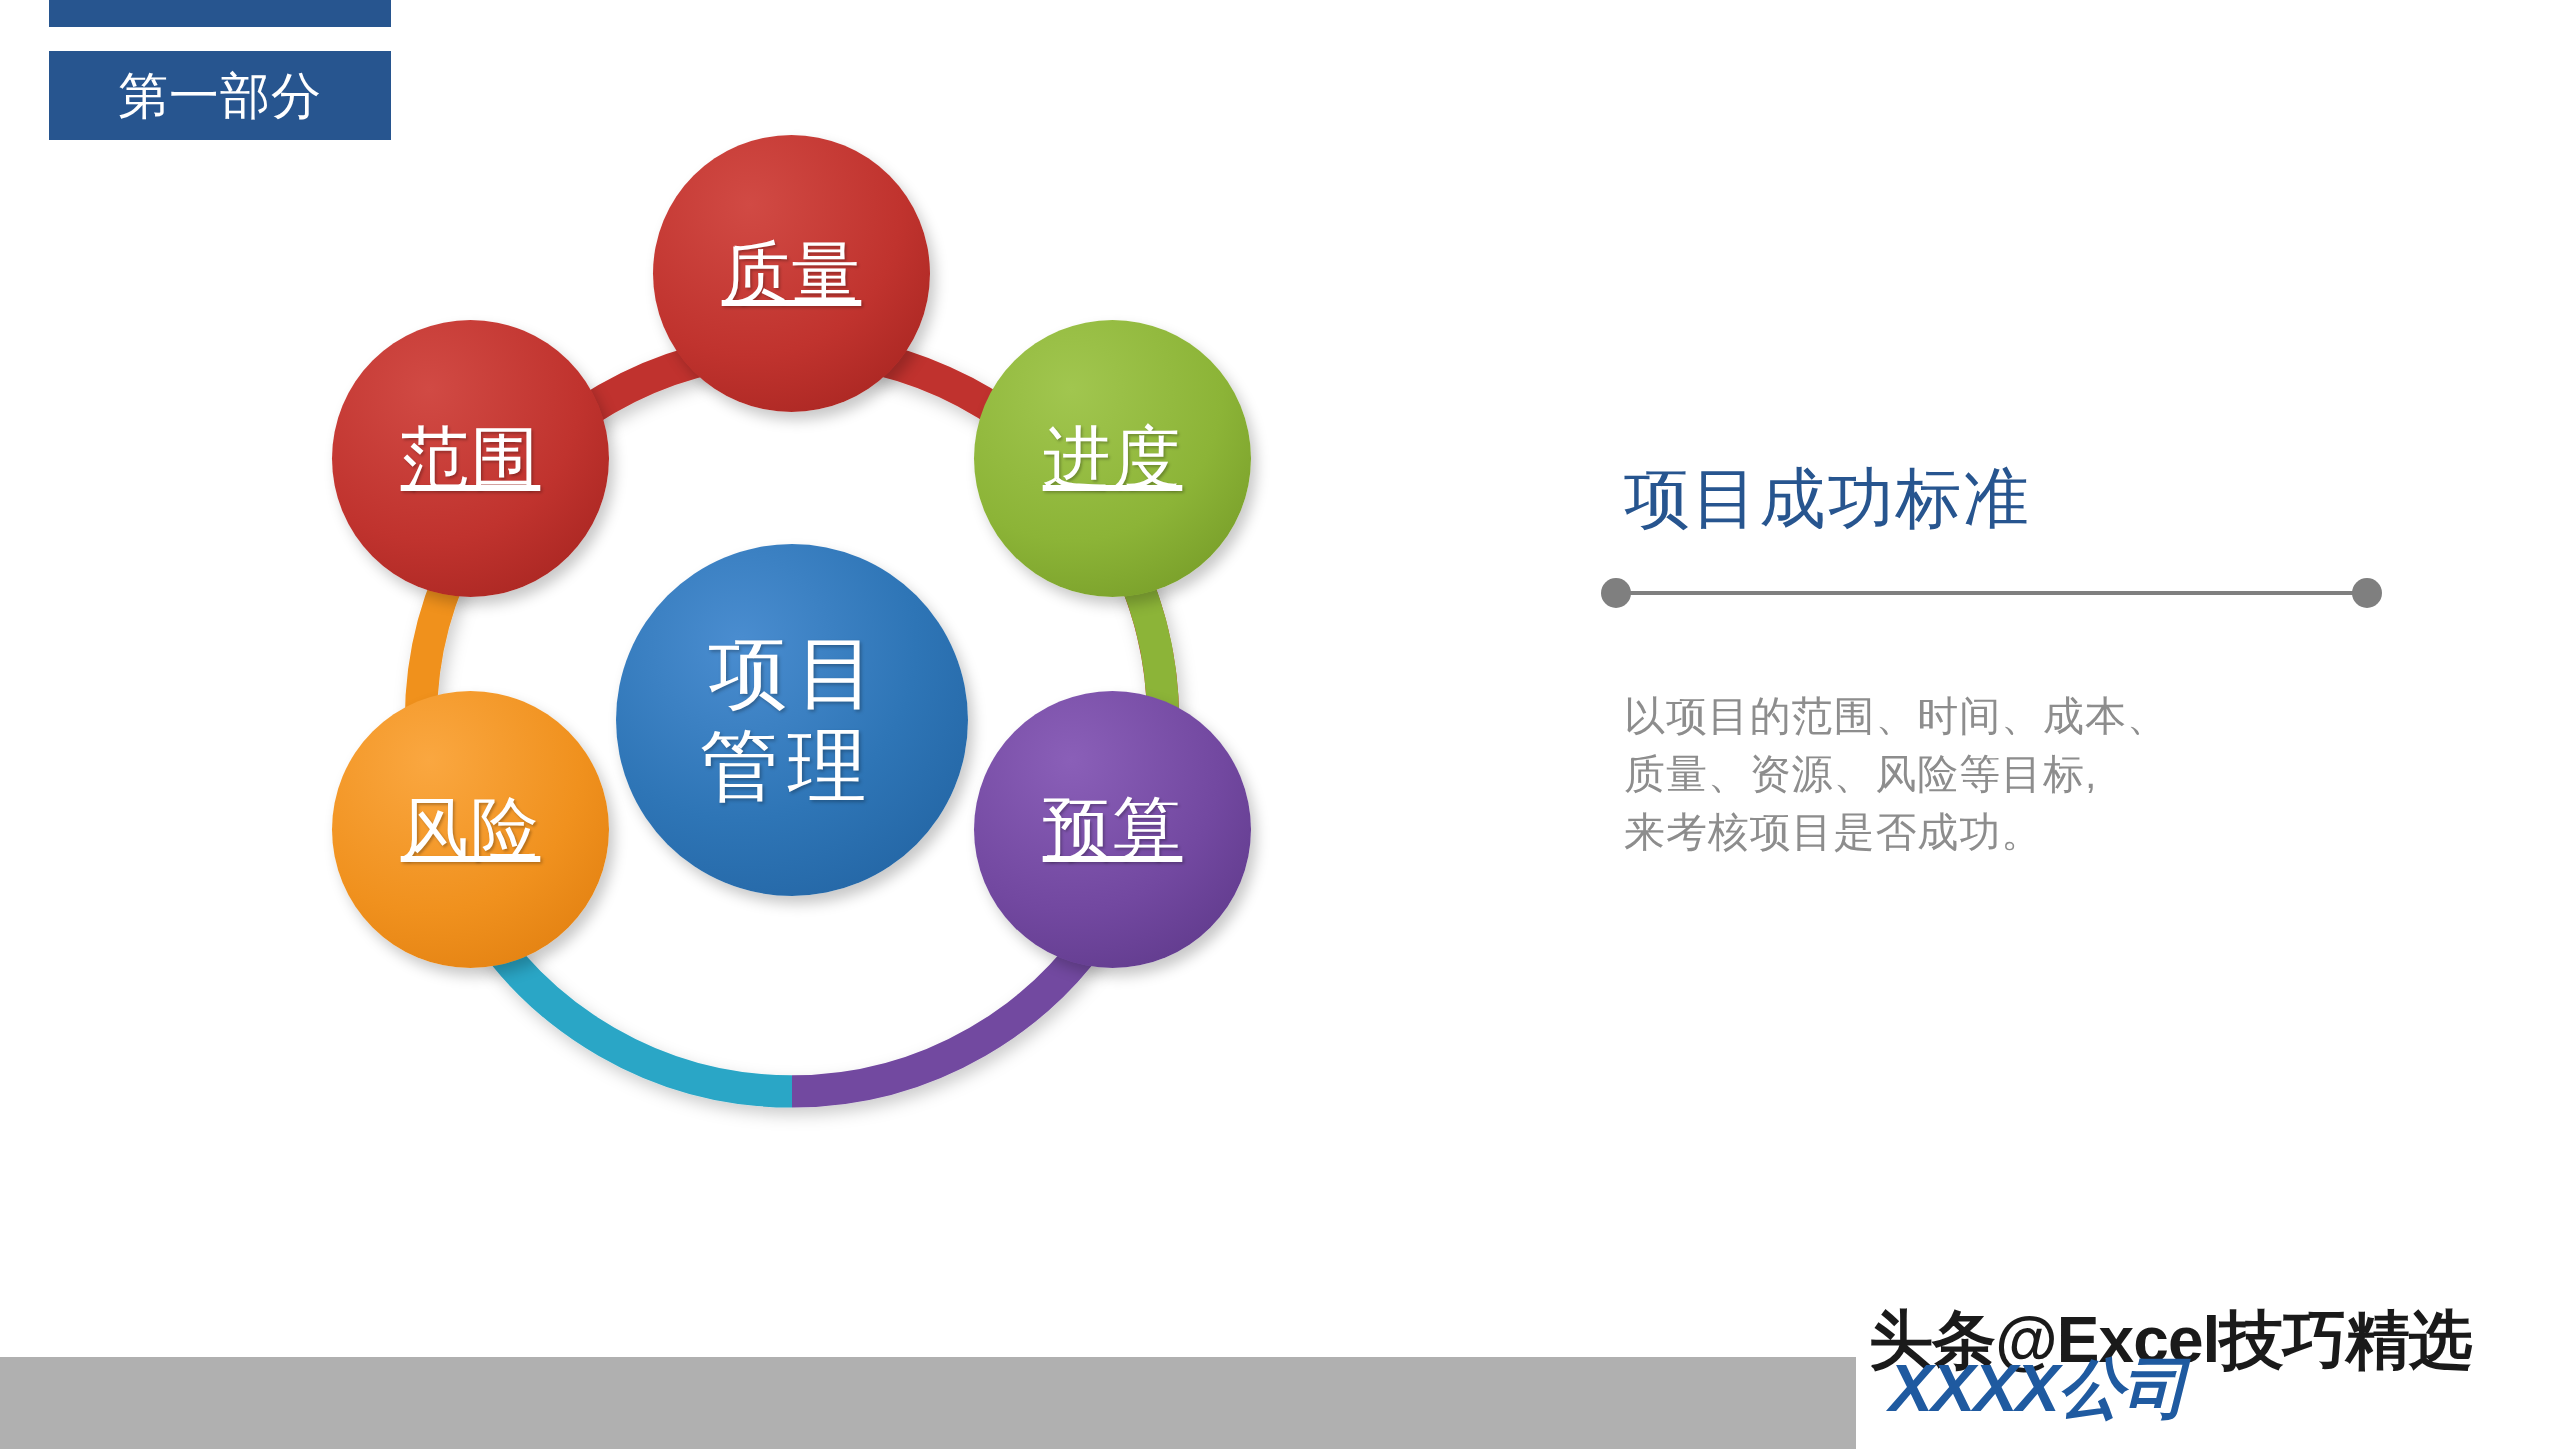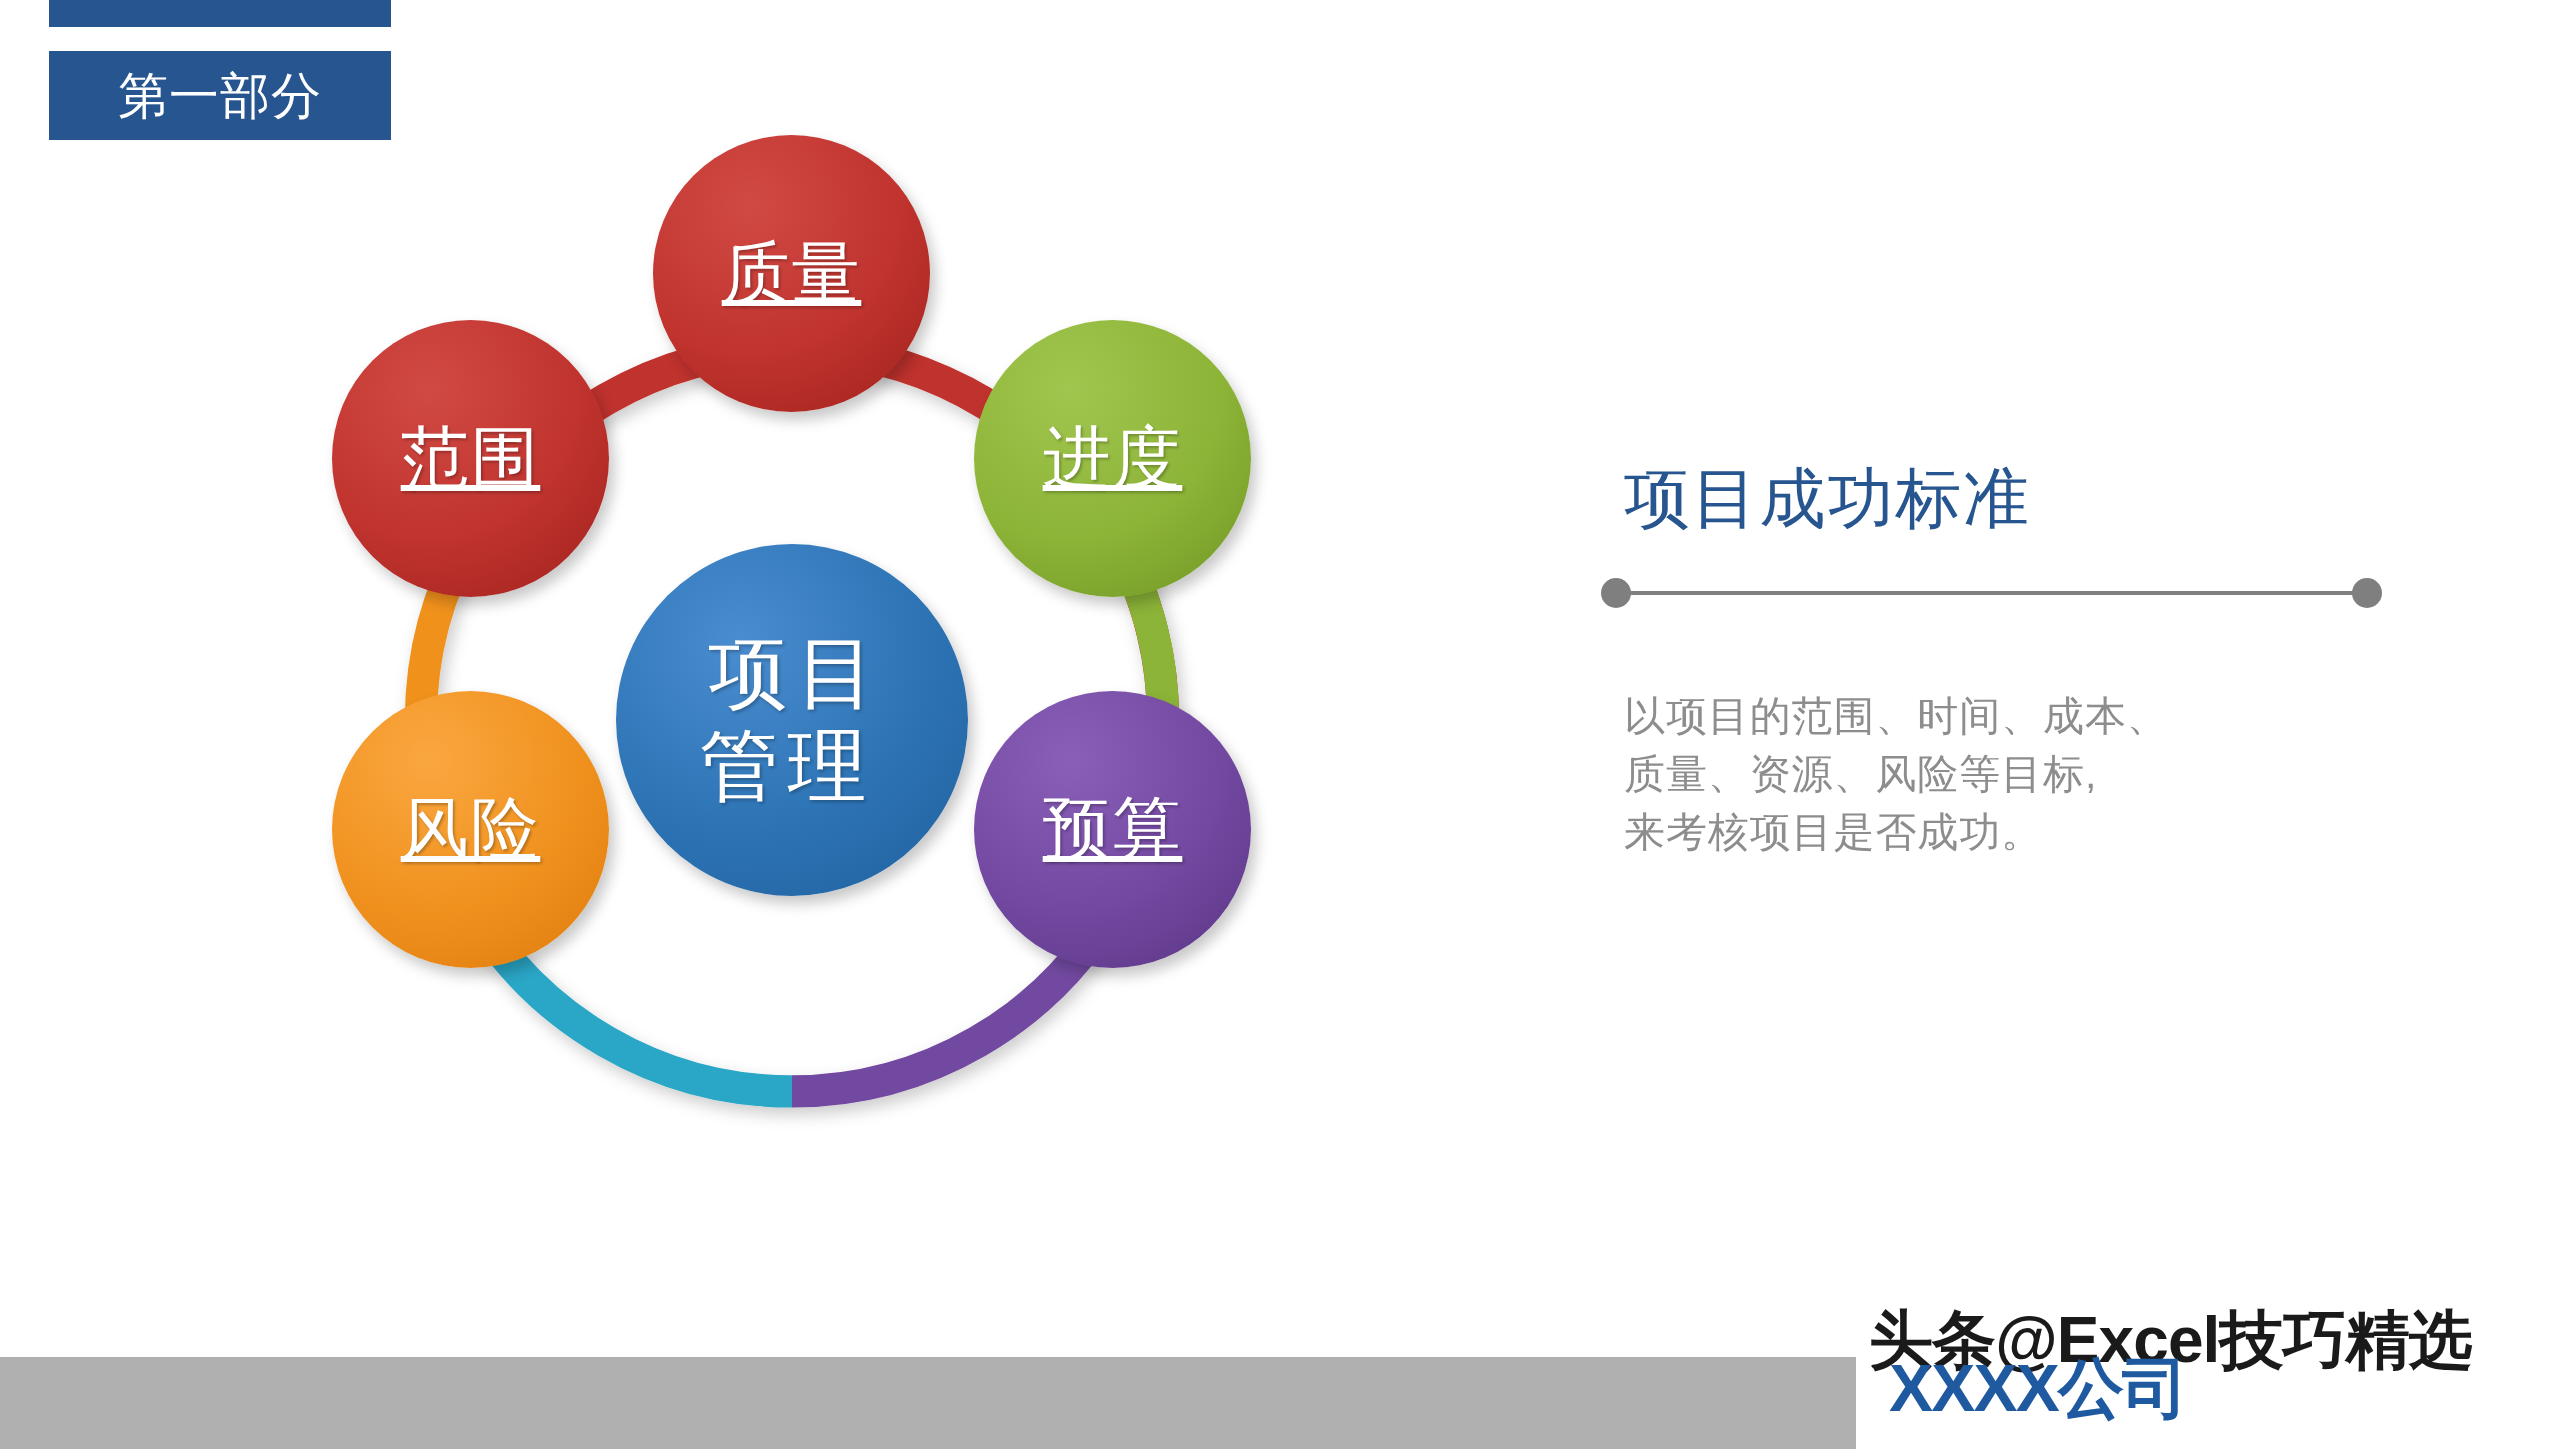--- a/index.html
+++ b/index.html
@@ -139,20 +139,21 @@
   }
   .footer-company {
     position: absolute;
     left: 1889px; top: 1355px;
     color: #1f5aa0;
     font-size: 66px;
     line-height: 1;
     font-weight: bold;
     letter-spacing: -1.8px;
     white-space: nowrap;
+    font-style: italic;
   }
   .watermark {
     position: absolute;
     left: 1869px; top: 1308px;
     color: #1a1a1a;
     font-size: 64px;
     line-height: 1;
     font-weight: bold;
     letter-spacing: -0.9px;
     white-space: nowrap;

